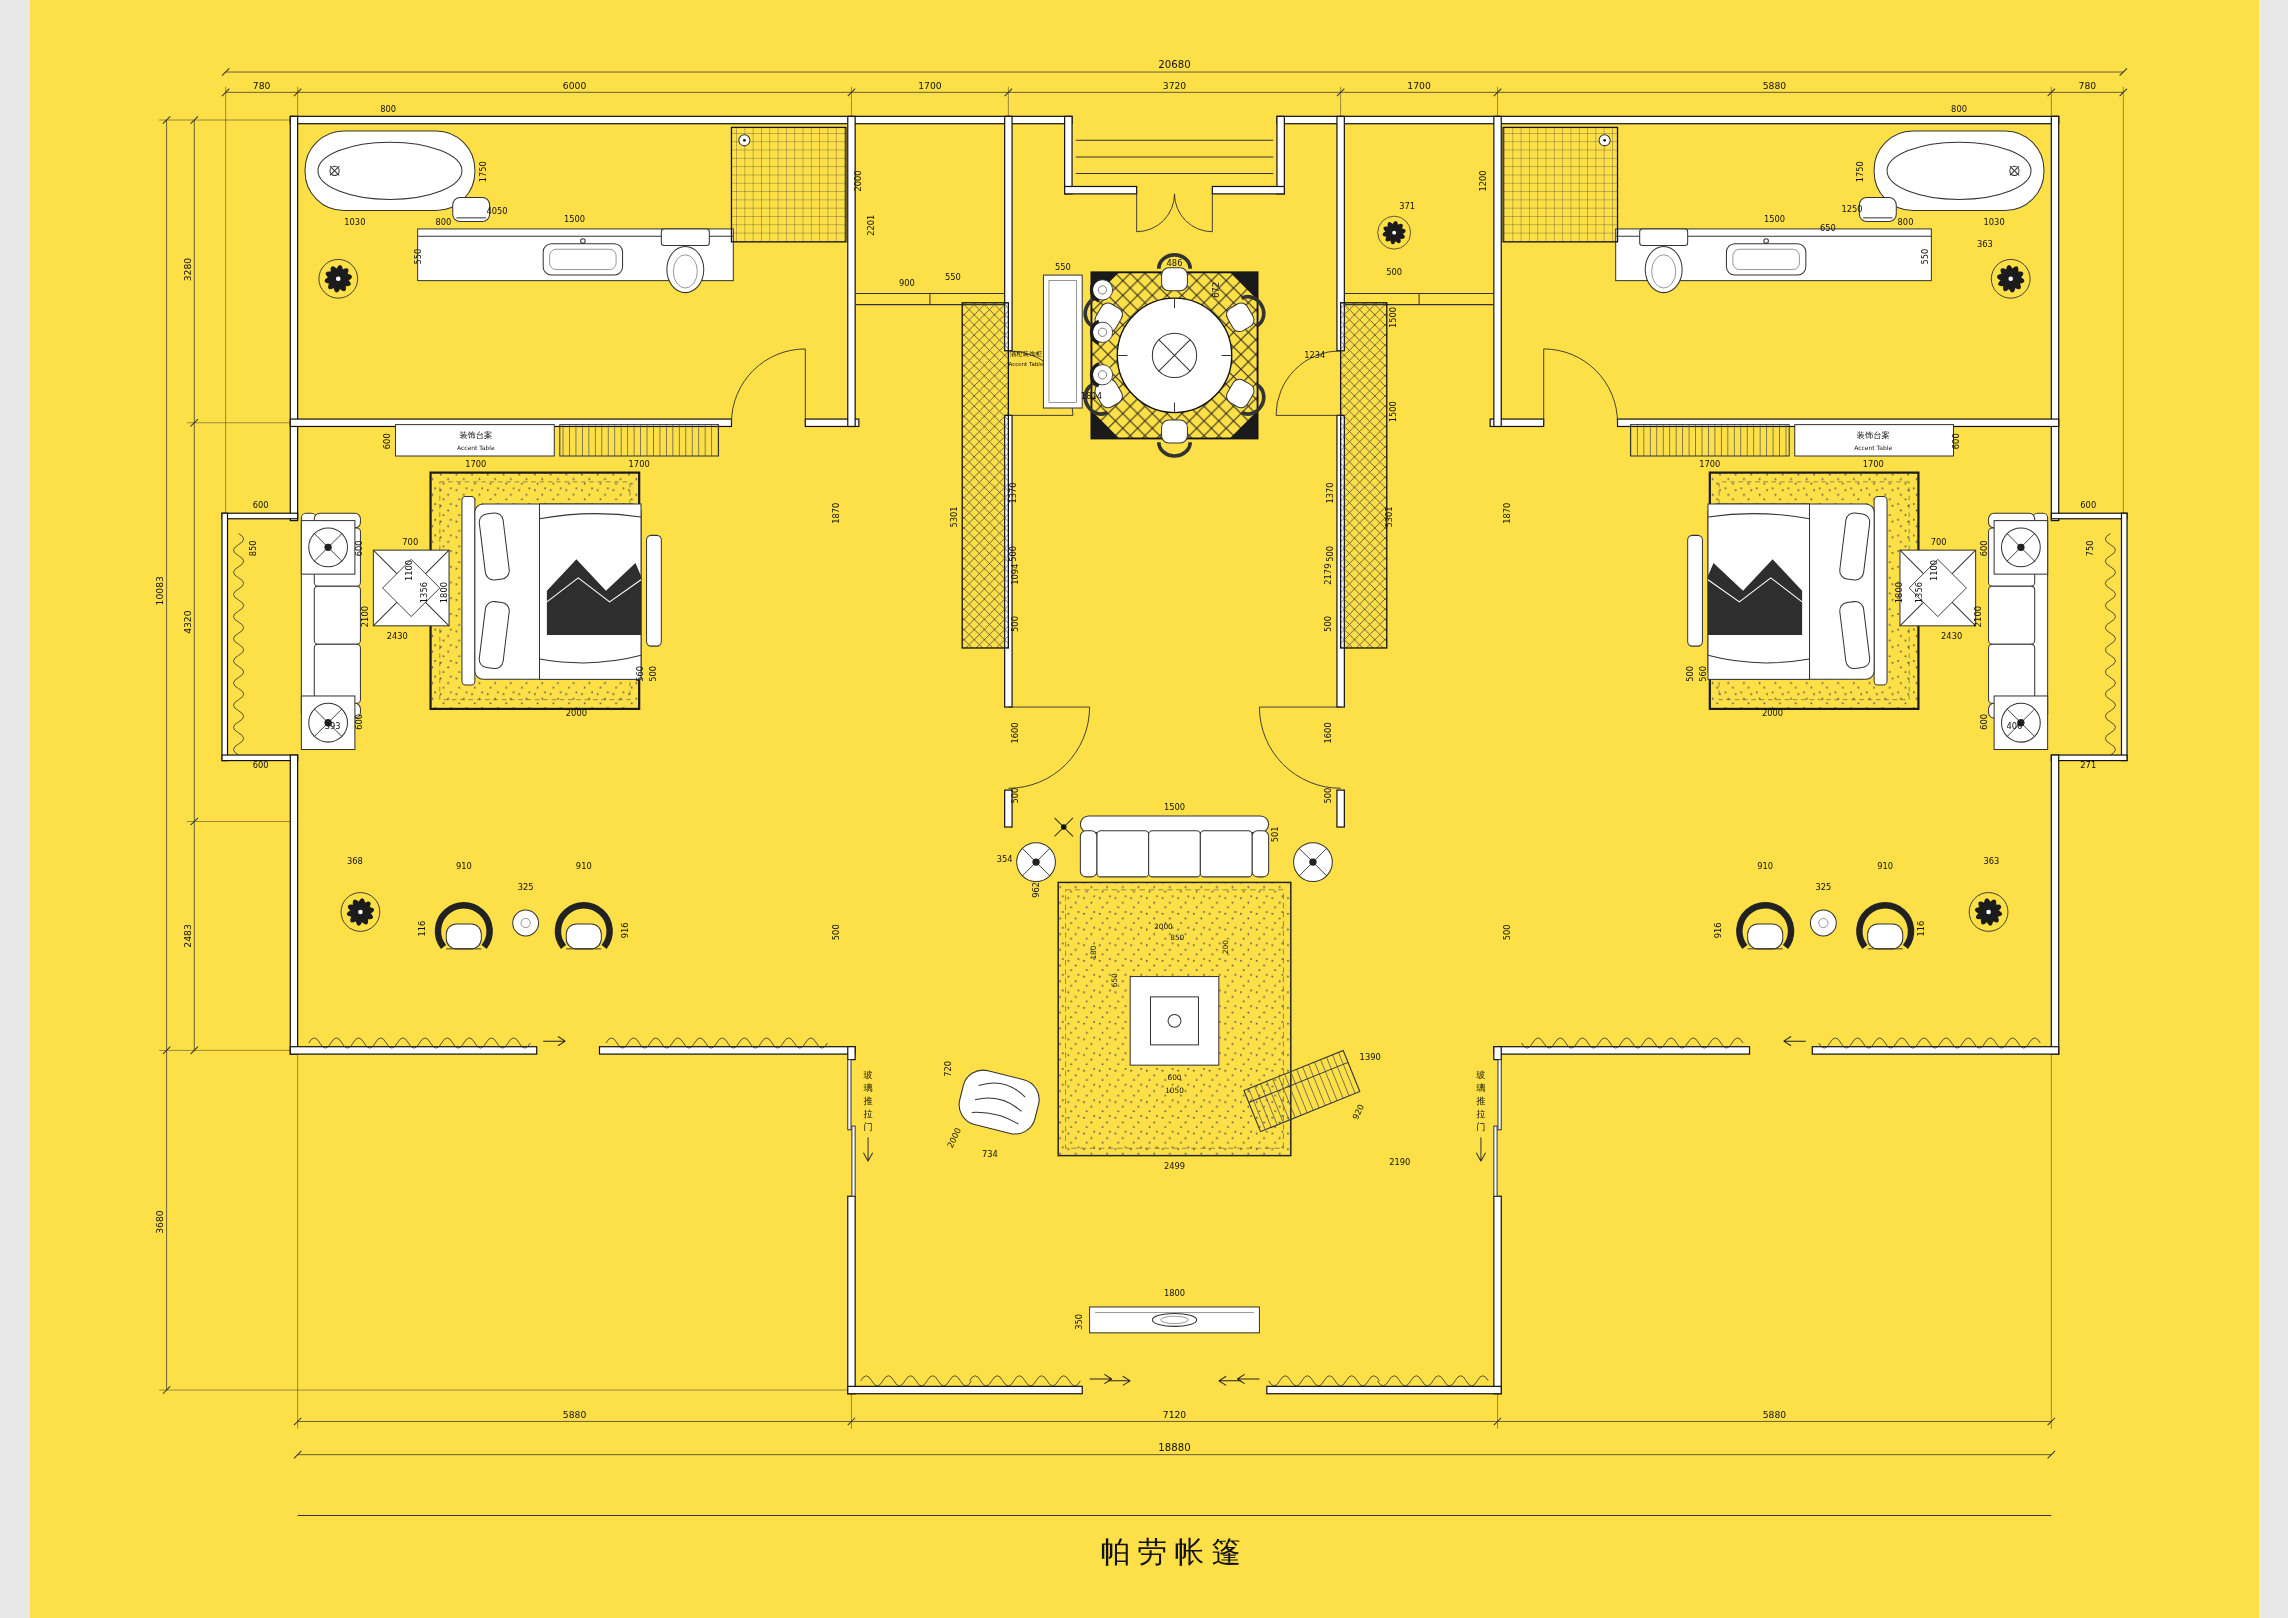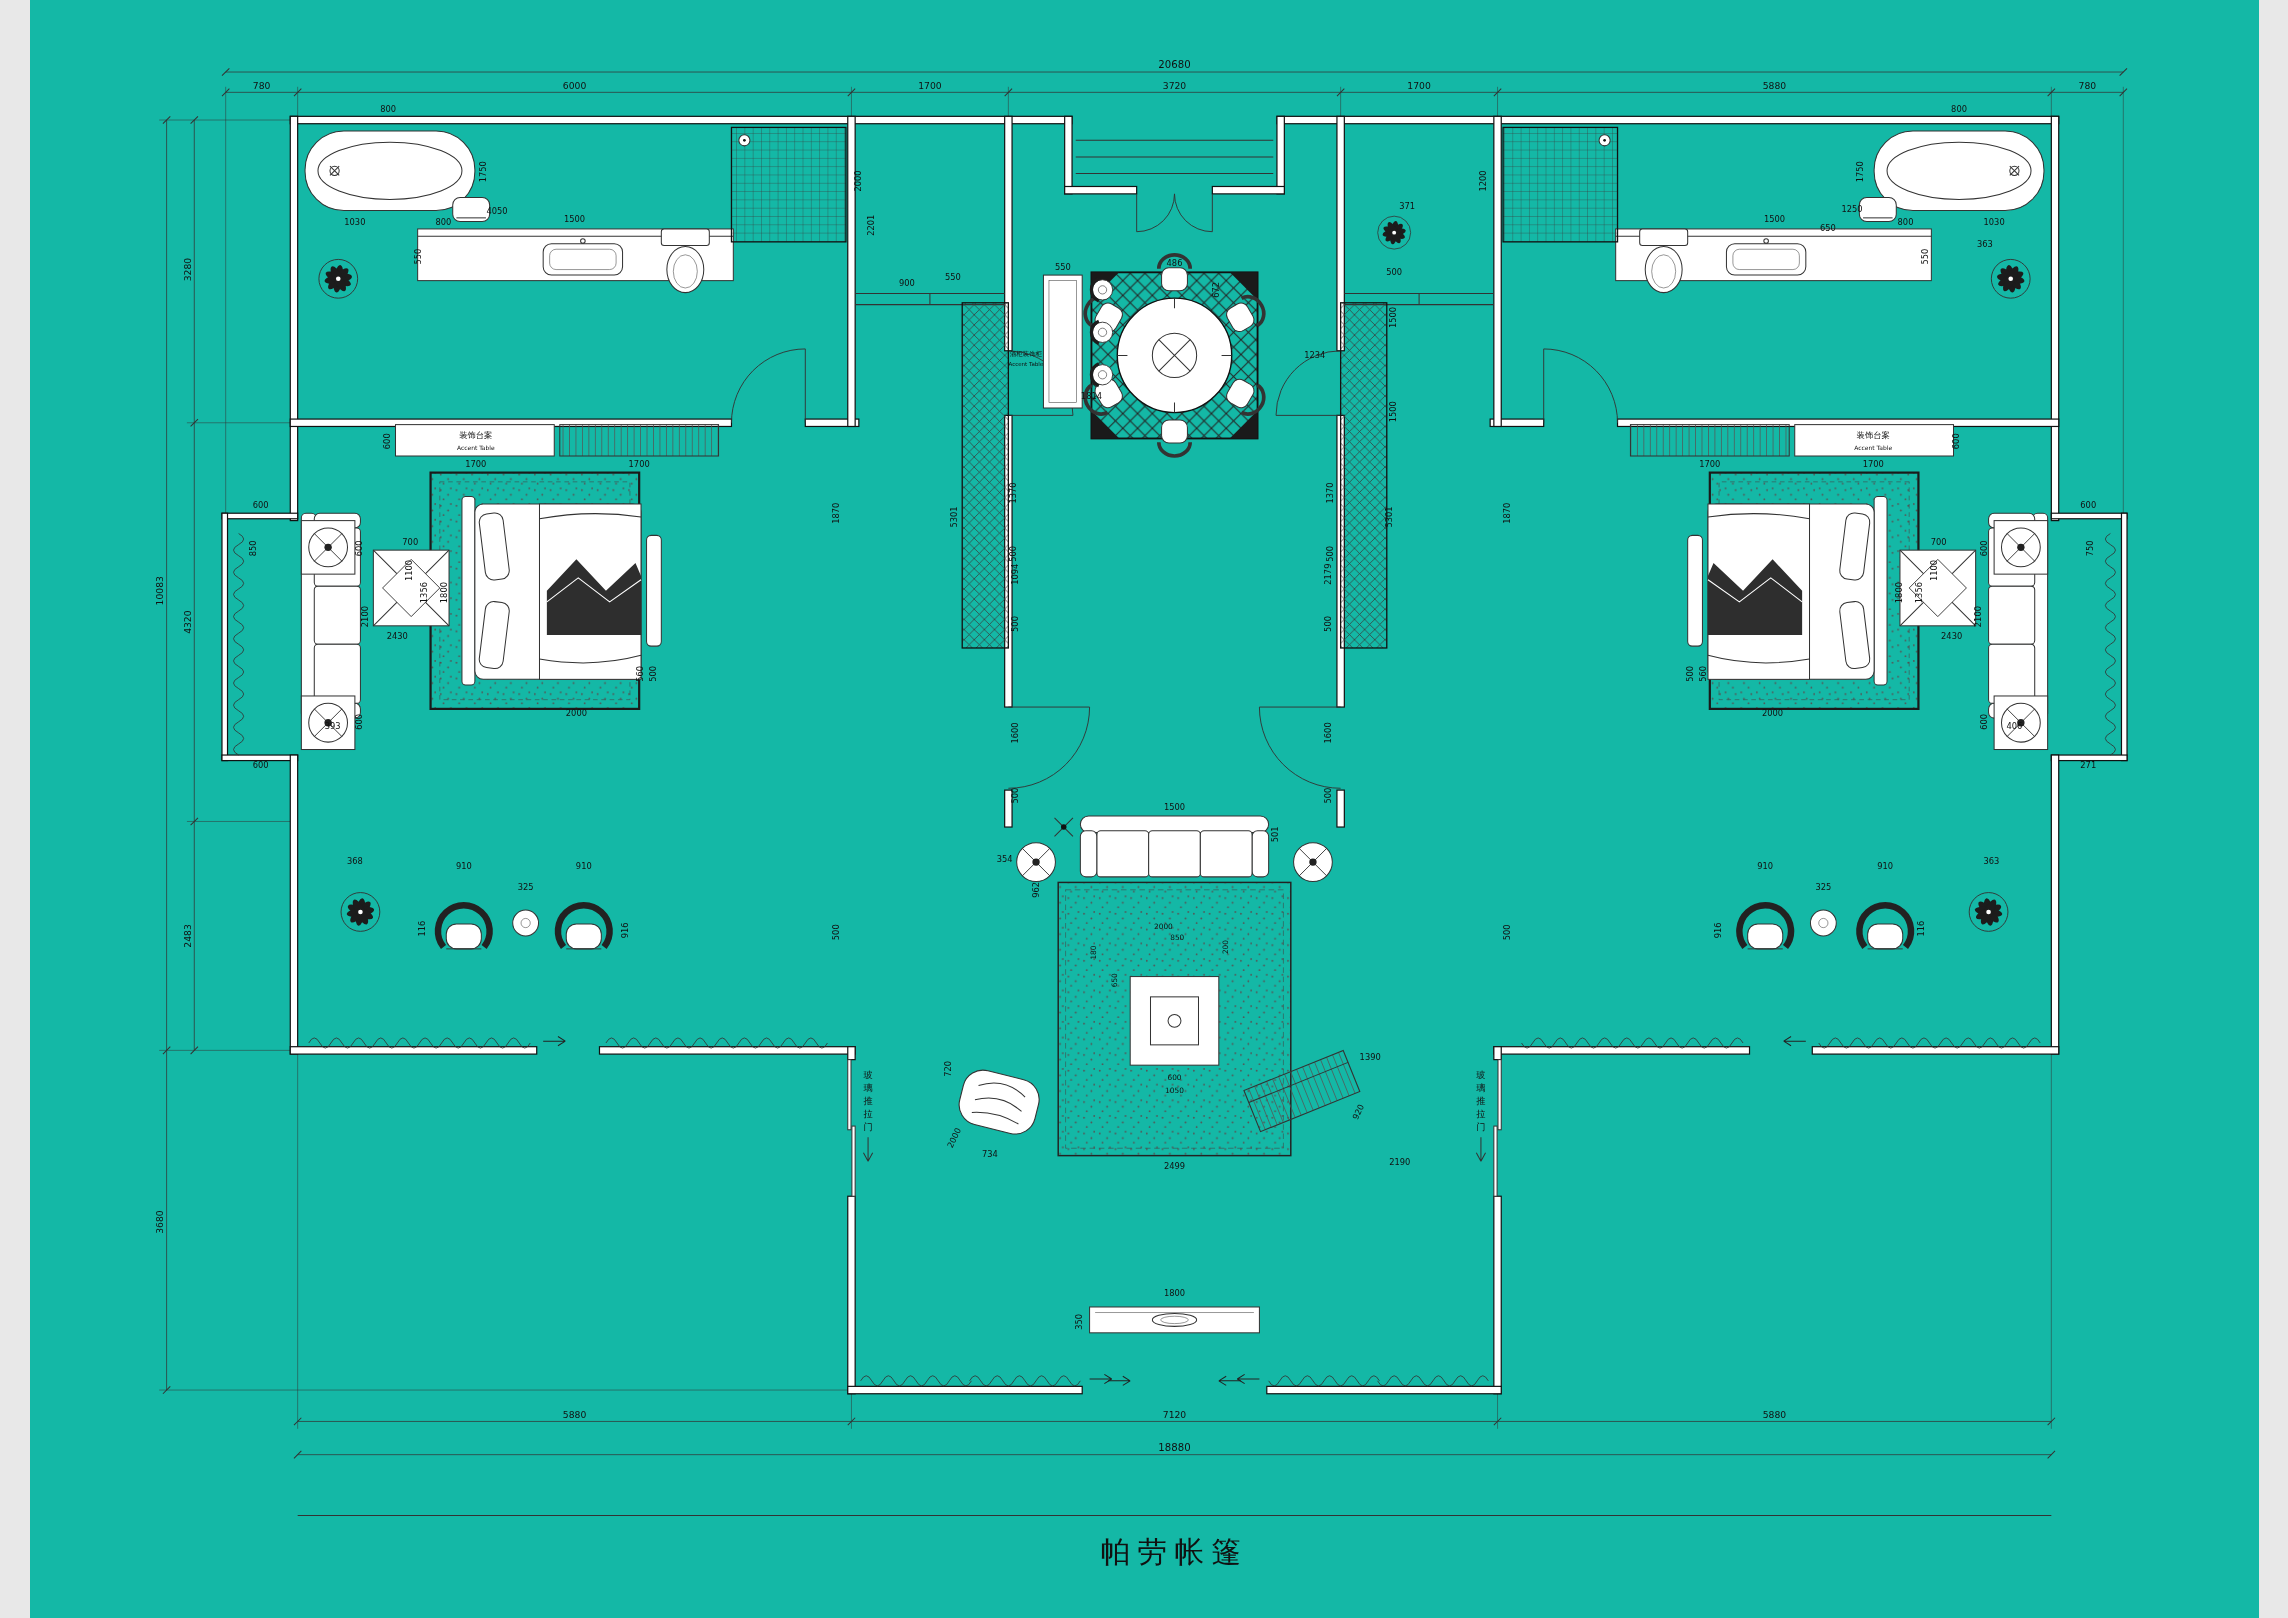--- a/index.html
+++ b/index.html
@@ -1,16 +1,16 @@
 <!DOCTYPE html>
 <html style="font-size:14.8px"><head>
 <meta charset="utf-8">
 <style>
   html,body{margin:0;padding:0;background:#e8e8e8}
-  .page{width:2229px;height:1619px;background:#14b8a6;position:relative;margin:0 auto;overflow:hidden}
+  .page{width:2229px;height:1619px;background:#fde047;position:relative;margin:0 auto;overflow:hidden}
   svg{position:absolute;left:0;top:0}
   svg text{font-family:"DejaVu Sans",sans-serif;fill:#111}
   .w{fill:#ffffff;stroke:#111;stroke-width:1.3}
   .f{fill:none;stroke:#333;stroke-width:1.1}
   .f2{fill:#ffffff;stroke:#333;stroke-width:1.1}
   .thin{stroke:#444;stroke-width:.6;fill:none}
   .dim path{stroke:#333;fill:none}
   .door{stroke:#333;stroke-width:1;fill:none}
   .t11{font-size:11px}
   .title{font-size:32px;letter-spacing:8px;font-family:"DejaVu Serif","DejaVu Sans",serif}

